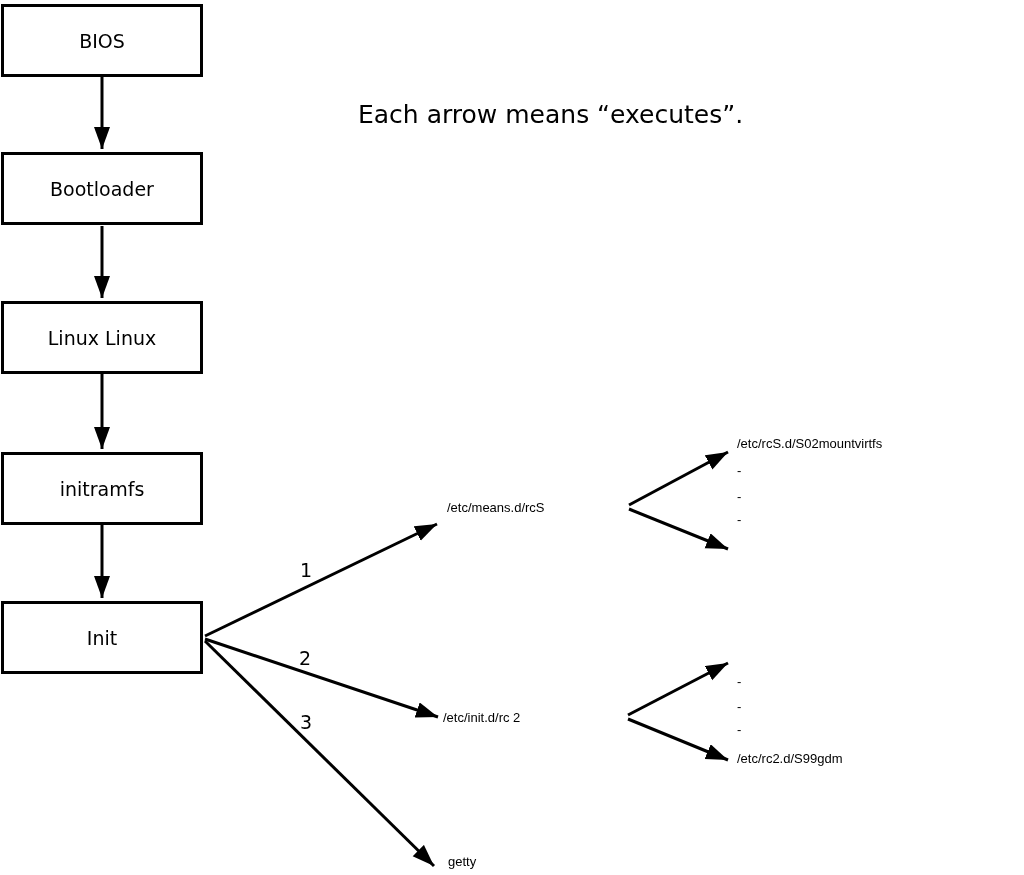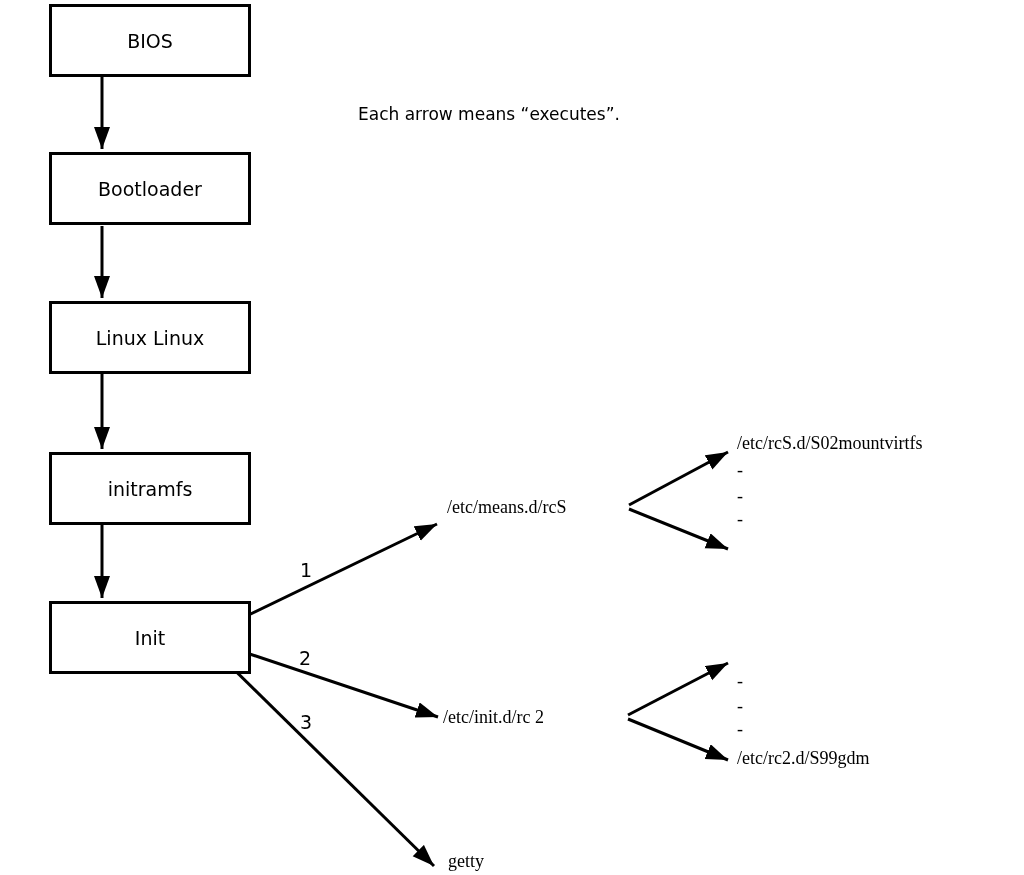--- a/index.html
+++ b/index.html
@@ -26,39 +26,38 @@
     width: 202px;
     height: 73px;
     border: 3px solid #000000;
     box-sizing: border-box;
     background: #ffffff;
     display: flex;
     align-items: center;
     justify-content: center;
     font-size: 19px;
     color: #000000;
-    margin-left: 48px;
   }
   .note {
     position: absolute;
-    font-size: 17px;
+    font-size: 25px;
     color: #000000;
     transform: translateY(-50%);
     white-space: pre;
   }
   .num {
     position: absolute;
     font-size: 19px;
     color: #000000;
     transform: translate(-50%, -50%);
   }
   .mono {
     position: absolute;
-    font-family: Liberation Serif, serif;
-    font-size: 18px;
+    font-family: Liberation Sans, sans-serif;
+    font-size: 13px;
     color: #000000;
     transform: translateY(-50%);
     white-space: pre;
   }
 </style>
 </head>
 <body>
 
 <div class="canvas">
 

